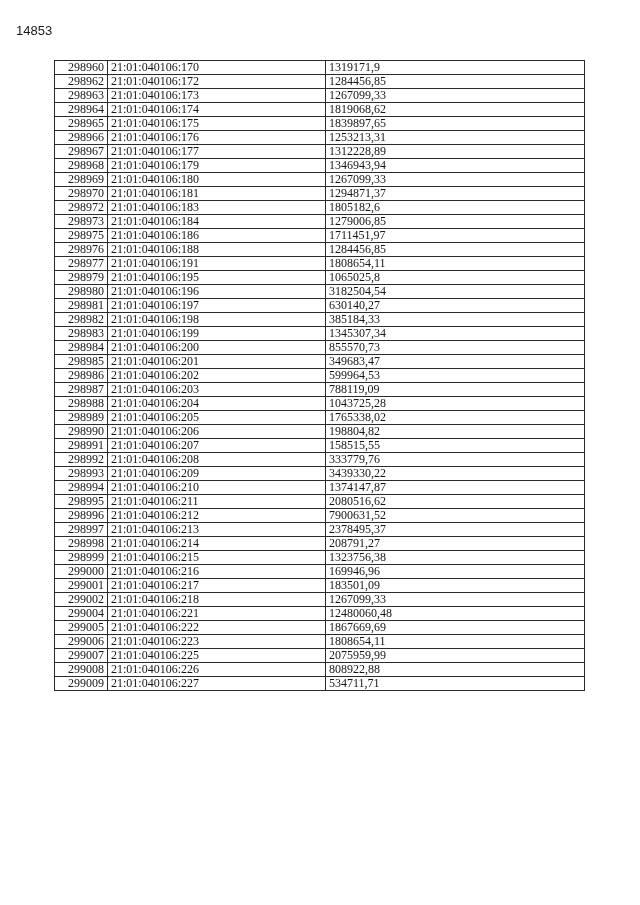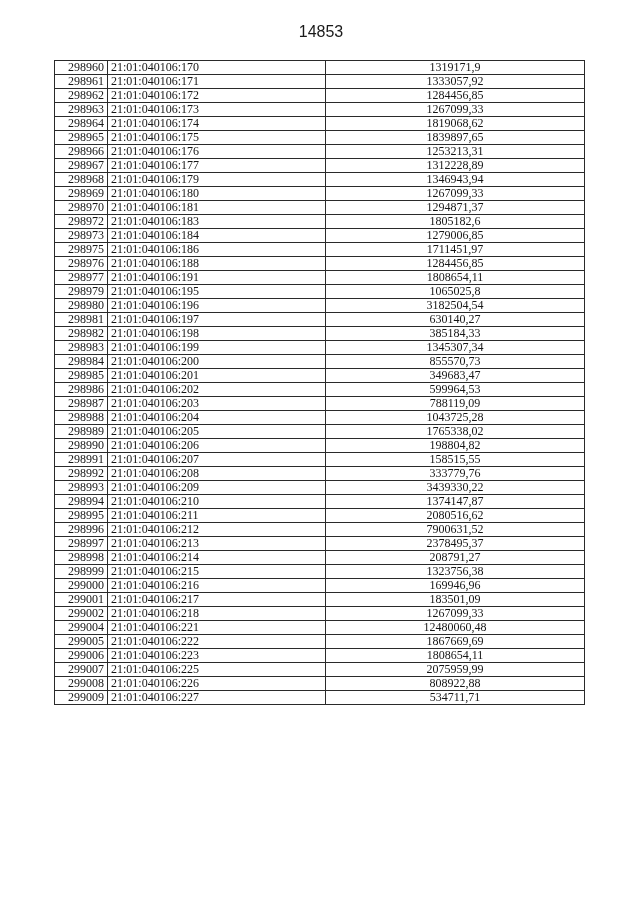--- a/index.html
+++ b/index.html
@@ -12,25 +12,25 @@
     width: 640px;
     height: 905px;
     background: #ffffff;
     font-family: "Liberation Serif", serif;
     color: #111111;
     overflow: hidden;
   }
   .page-number {
     position: absolute;
     top: 23px;
-    left: 2px;
+    left: 16px;
     right: 0;
-    text-align: center;
+    text-align: left;
     font-family: "Liberation Sans", sans-serif;
-    font-size: 16px;
+    font-size: 13px;
     color: #1a1a1a;
   }
   table.data-table {
     position: absolute;
     left: 54px;
     top: 60px;
     width: 530px;
     height: 624px;
     border-collapse: collapse;
     table-layout: fixed;
@@ -44,46 +44,41 @@
     padding: 0 3px;
     white-space: nowrap;
     overflow: hidden;
     color: #161616;
   }
   col.col-index { width: 53px; }
   col.col-ts    { width: 218px; }
   col.col-val   { width: 259px; }
   td.cell-index { text-align: right; }
   td.cell-ts    { text-align: left; }
-  td.cell-val   { text-align: center; }
+  td.cell-val   { text-align: left; }
 </style>
 </head>
 <body>
 
 <div class="page">
   <div class="page-number">14853</div>
 
   <table class="data-table">
     <colgroup>
       <col class="col-index">
       <col class="col-ts">
       <col class="col-val">
     </colgroup>
     <tbody>
         <tr>
           <td class="cell-index">298960</td>
           <td class="cell-ts">21:01:040106:170</td>
           <td class="cell-val">1319171,9</td>
         </tr>
         <tr>
-          <td class="cell-index">298961</td>
-          <td class="cell-ts">21:01:040106:171</td>
-          <td class="cell-val">1333057,92</td>
-        </tr>
-        <tr>
           <td class="cell-index">298962</td>
           <td class="cell-ts">21:01:040106:172</td>
           <td class="cell-val">1284456,85</td>
         </tr>
         <tr>
           <td class="cell-index">298963</td>
           <td class="cell-ts">21:01:040106:173</td>
           <td class="cell-val">1267099,33</td>
         </tr>
         <tr>

